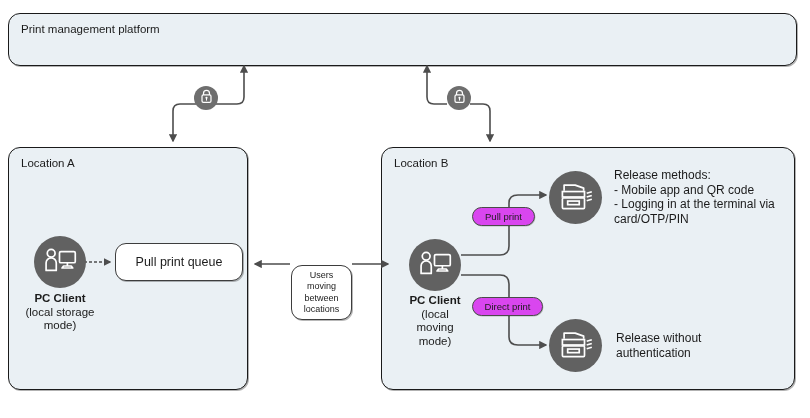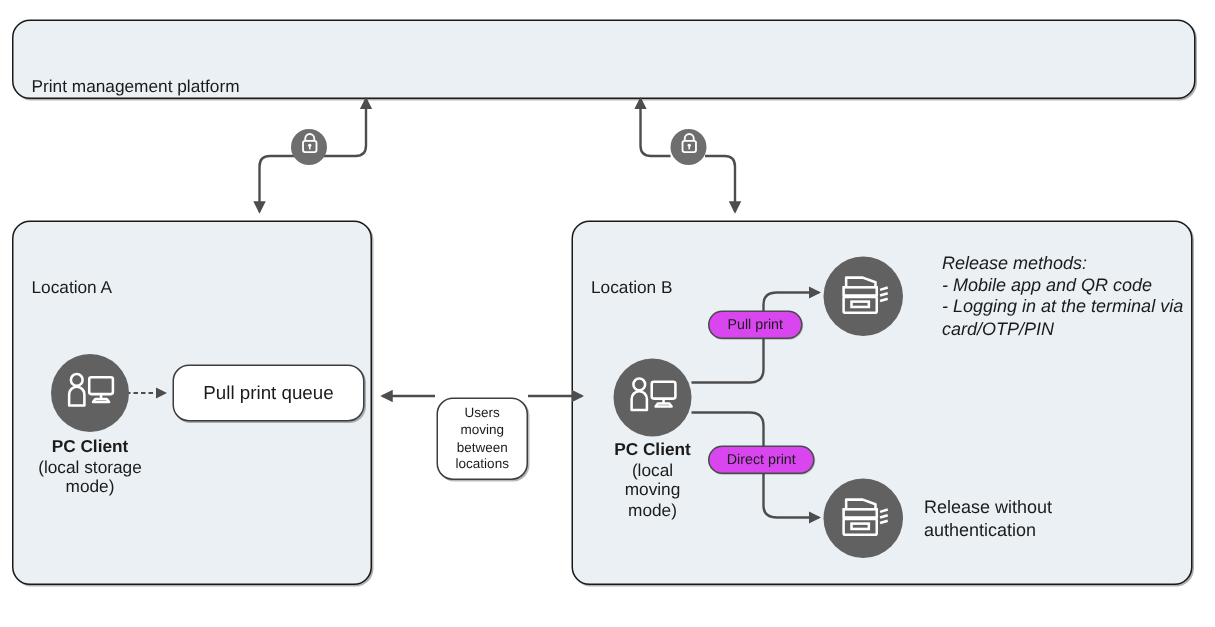--- a/index.html
+++ b/index.html
@@ -29,21 +29,20 @@
     box-shadow: 1px 1px 0 rgba(0,0,0,0.30);
   }
   .container-label {
     position: absolute;
     left: 12px;
     top: 8px;
     font-size: 11.5px;
     color: #1b1b1b;
     line-height: 14px;
     white-space: nowrap;
-    margin-top: 29px;
   }
 
   
   .node-box {
     box-sizing: border-box;
     background: #ffffff;
     border: 1.3px solid #3d3d3d;
     border-radius: 11px;
     box-shadow: 1px 1px 0 rgba(0,0,0,0.28);
     display: flex;
@@ -289,21 +288,21 @@
 
         <rect x="10.2" y="22.2" width="13.6" height="4.2" fill="none" stroke="#ffffff" stroke-width="2"></rect>
 
         <path d="M32.6 13.0 L38.6 11.2" stroke="#ffffff" stroke-width="2"></path>
         <path d="M32.6 17.4 L38.6 15.6" stroke="#ffffff" stroke-width="2"></path>
         <path d="M32.6 21.8 L38.6 20.0" stroke="#ffffff" stroke-width="2"></path>
       </svg>
     </span>
   </div>
 
-  <div class="note-right abs" style="left:628px; top:168px; width:178px;font-style:italic;">Release methods:
+  <div class="note-right abs" style="left:614px; top:168px; width:178px;">Release methods:
 - Mobile app and QR code
 - Logging in at the terminal via
    card/OTP/PIN</div>
 
   <div class="icon-circle abs" style="left:549px; top:319px; width:53px; height:53px;">
     <span>
       <svg width="34" height="31" viewBox="0 0 40 36">
         <path d="M6.0 10.2 V3.4 H19.0 L29.0 7.0 V10.2" fill="none" stroke="#ffffff" stroke-width="2" stroke-linejoin="round"></path>
         <rect x="4.0" y="11.0" width="26.0" height="6.4" fill="none" stroke="#ffffff" stroke-width="2"></rect>
         <rect x="4.0" y="18.6" width="26.0" height="12.4" rx="1.2" fill="none" stroke="#ffffff" stroke-width="2"></rect>

